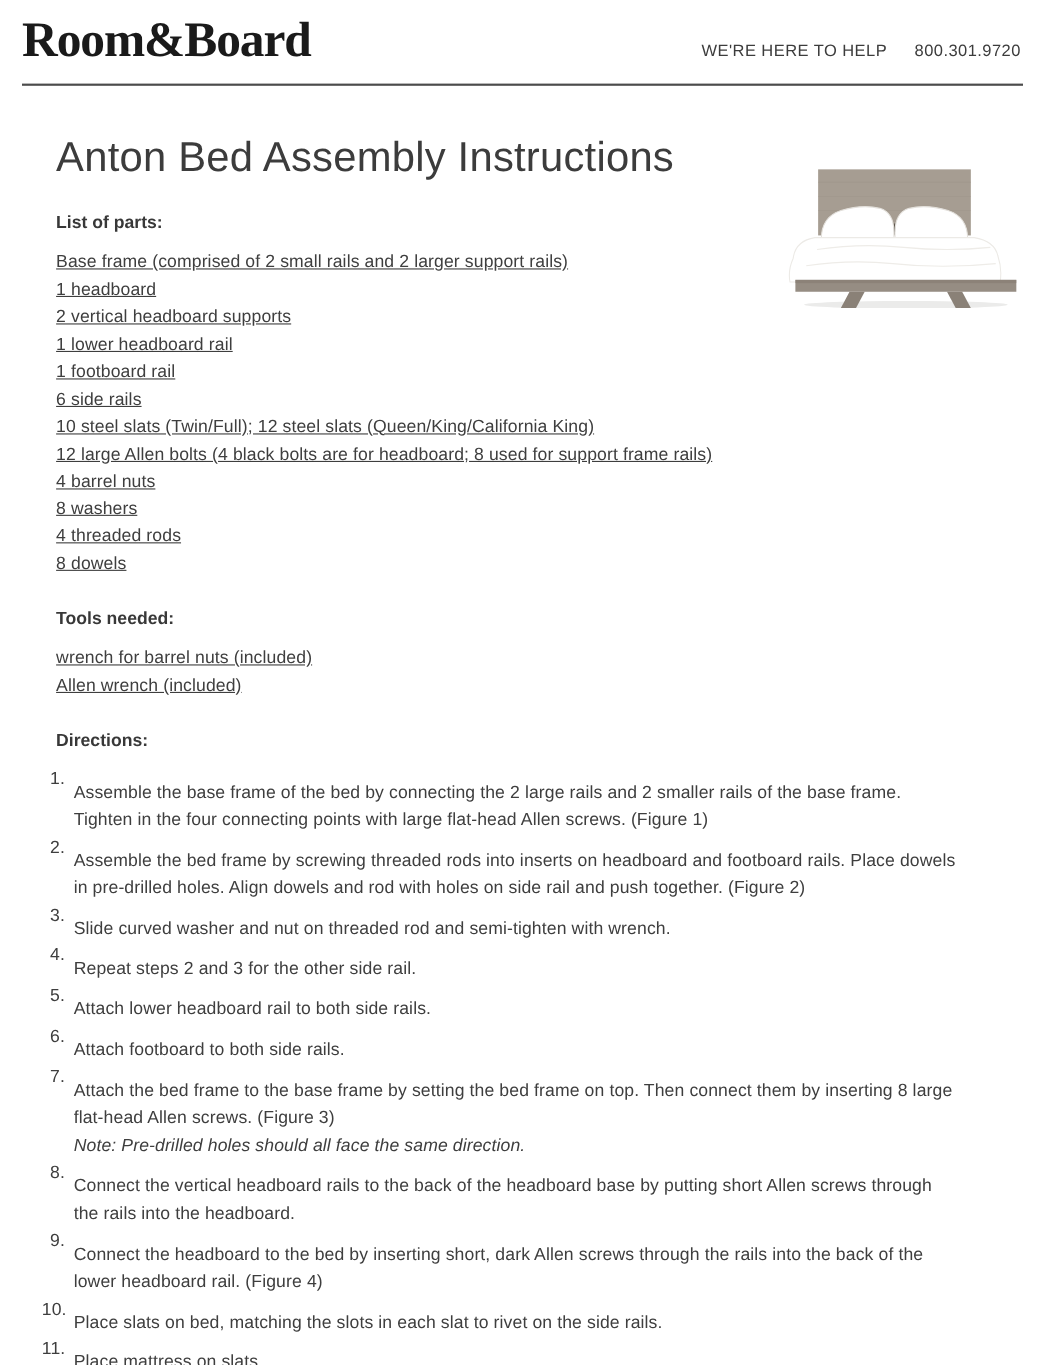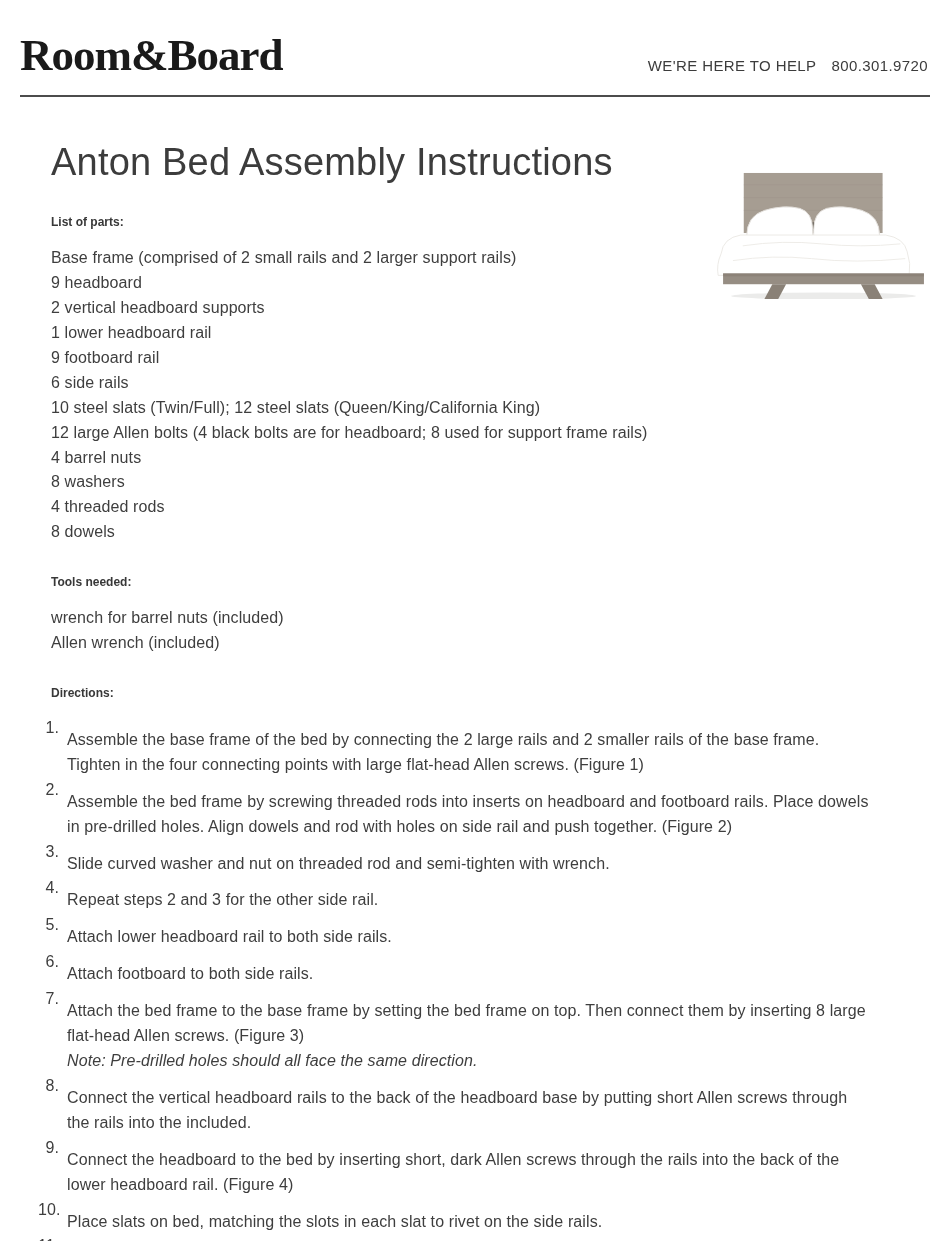--- a/index.html
+++ b/index.html
@@ -9,63 +9,63 @@
     height: 1241px;
     background: #ffffff;
     font-family: "Liberation Sans", sans-serif;
     color: var(--text, #3e3e3e);
     overflow: hidden;
   }
   .header {
     display: flex;
     justify-content: space-between;
     align-items: flex-end;
-    padding: 32px 22px 0 20px;
+    padding: 13px 22px 0 20px;
   }
   .logo {
     font-family: "Liberation Serif", "DejaVu Serif", serif;
     font-size: 45px;
     font-weight: 600;
     letter-spacing: -1px;
     line-height: 1.05;
     color: var(--logo, #1a1a1a);
   }
   .help {
     font-size: 15px;
     letter-spacing: 0.4px;
     color: #3c3c3c;
     padding-bottom: 5px;
     white-space: nowrap;
   }
-  .help .phone { margin-left: 15px; }
+  .help .phone { margin-left: 25px; }
   .rule {
     height: 2px;
     background: var(--rule, #4c4c4c);
     margin: 16px 20px 0 20px;
   }
   .content {
     position: relative;
     padding: 0 20px 0 51px;
   }
   h1.page-title {
     font-size: 38px;
     font-weight: 400;
     color: #3c3c3c;
     margin: 42px 0 0 0;
     line-height: 46px;
     letter-spacing: 0.2px;
   }
   h2.section-heading {
-    font-size: 12px;
+    font-size: 16px;
     font-weight: 700;
     margin: 26px 0 0 0;
     line-height: 22px;
     color: #383838;
   }
-  .list { margin-top: 13px; }
+  .list { margin-top: 13px; text-decoration: underline; }
   .body-line {
     font-size: 16px;
     line-height: 24.9px;
     letter-spacing: 0.1px;
   }
   .steps {
     margin-top: 12px;
     margin-left: -13px;
   }
   .step {
@@ -116,24 +116,24 @@
     <rect x="10" y="104" width="204" height="3" fill="var(--bed-base-lip)" opacity="0.6"></rect>
     <path d="M60 115 L74 115 L66 130 L52 130 Z" fill="var(--bed-leg)"></path>
     <path d="M150 115 L164 115 L172 130 L158 130 Z" fill="var(--bed-leg)"></path>
   </svg>
 
   <h1 class="page-title">Anton Bed Assembly Instructions</h1>
 
   <h2 class="section-heading">List of parts:</h2>
   <div class="list">
       <div class="body-line">Base frame (comprised of 2 small rails and 2 larger support rails)</div>
-      <div class="body-line">9 headboard</div>
+      <div class="body-line">1 headboard</div>
       <div class="body-line">2 vertical headboard supports</div>
       <div class="body-line">1 lower headboard rail</div>
-      <div class="body-line">9 footboard rail</div>
+      <div class="body-line">1 footboard rail</div>
       <div class="body-line">6 side rails</div>
       <div class="body-line">10 steel slats (Twin/Full); 12 steel slats (Queen/King/California King)</div>
       <div class="body-line">12 large Allen bolts (4 black bolts are for headboard; 8 used for support frame rails)</div>
       <div class="body-line">4 barrel nuts</div>
       <div class="body-line">8 washers</div>
       <div class="body-line">4 threaded rods</div>
       <div class="body-line">8 dowels</div>
     </div>
 
   <h2 class="section-heading">Tools needed:</h2>
@@ -187,21 +187,21 @@
         <div class="step-text">
           <div class="step-line">Attach the bed frame to the base frame by setting the bed frame on top. Then connect them by inserting 8 large</div>
           <div class="step-line">flat-head Allen screws. (Figure 3)</div>
           <div class="step-note">Note: Pre-drilled holes should all face the same direction.</div>
         </div>
       </div>
       <div class="step">
         <div class="step-num">8.</div>
         <div class="step-text">
           <div class="step-line">Connect the vertical headboard rails to the back of the headboard base by putting short Allen screws through</div>
-          <div class="step-line">the rails into the included.</div>
+          <div class="step-line">the rails into the headboard.</div>
         </div>
       </div>
       <div class="step">
         <div class="step-num">9.</div>
         <div class="step-text">
           <div class="step-line">Connect the headboard to the bed by inserting short, dark Allen screws through the rails into the back of the</div>
           <div class="step-line">lower headboard rail. (Figure 4)</div>
         </div>
       </div>
       <div class="step">

